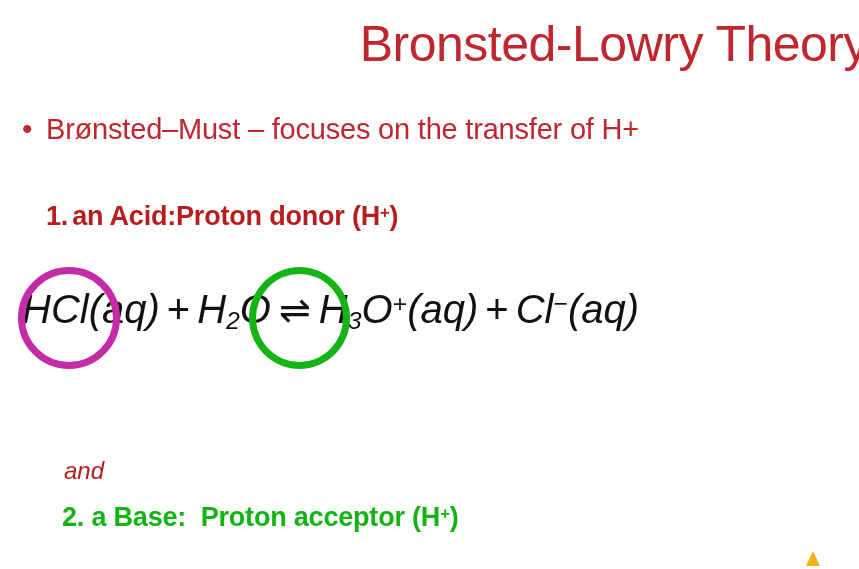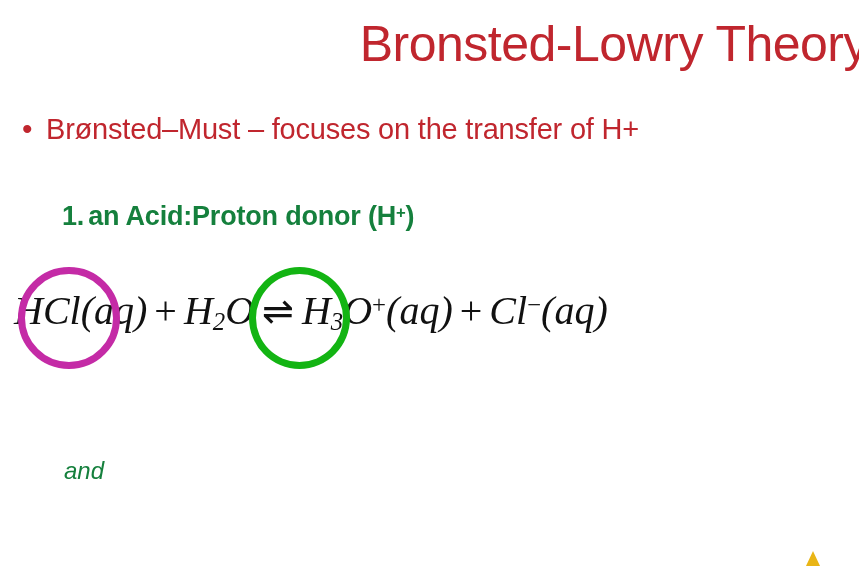--- a/index.html
+++ b/index.html
@@ -67,36 +67,36 @@
     font-style: italic;
     font-weight: 400;
   }
   .bullet-line2 {
     padding-left: 0px;
   }
 
   
   .item-acid {
     position: absolute;
-    left: 62px;
+    left: 46px;
     top: 201px;
     font-size: 27px;
     font-weight: bold;
-    color: #15803d;
+    color: #b91c1c;
     letter-spacing: -0.2px;
     white-space: nowrap;
   }
   .item-acid .gap { display: inline-block; width: 4px; }
 
   
   .equation {
     position: absolute;
-    left: 14px;
+    left: 22px;
     top: 287px;
-    font-family: Liberation Serif, serif;
+    font-family: Liberation Sans, sans-serif;
     font-size: 40px;
     color: #111111;
     white-space: nowrap;
     letter-spacing: 0px;
     text-align: right;
   }
   .equation .mi {
     font-style: italic;
   }
   .equation .op {
@@ -141,21 +141,21 @@
     box-sizing: content-box;
   }
 
   
   .and-text {
     position: absolute;
     left: 64px;
     top: 457px;
     font-size: 24px;
     font-style: italic;
-    color: #15803d;
+    color: #b91c1c;
     font-weight: 400;
   }
 
   
   .item-base {
     position: absolute;
     left: 62px;
     top: 502px;
     font-size: 27px;
     font-weight: bold;
@@ -199,16 +199,17 @@
 
   <div class="item-acid"><span>1.</span><span class="gap"></span><span>an Acid:</span><span>Proton donor (H</span><span class="sup-plus">+</span><span>)</span></div>
 
   <div class="equation"><span class="mi">HCl</span><span class="mi">(aq)</span><span class="op">+</span><span class="mi">H</span><sub>2</sub><span class="mi">O</span><span class="arrow">⇌</span><span class="mi">H</span><sub>3</sub><span class="mi">O</span><sup>+</sup><span class="mi">(aq)</span><span class="op">+</span><span class="mi">Cl</span><sup>−</sup><span class="mi">(aq)</span></div>
 
   <div class="circle-hcl"></div>
   <div class="circle-h2o"></div>
 
   <div class="and-text">and</div>
 
+  <div class="item-base"><span>2.</span><span class="gap">&nbsp;</span><span>a Base:</span><span class="gap">&nbsp;&nbsp;</span><span>Proton acceptor (H</span><span class="sup-plus">+</span><span>)</span></div>
 
   <div class="corner-mark"></div>
 
 </div>
 
 </body></html>

